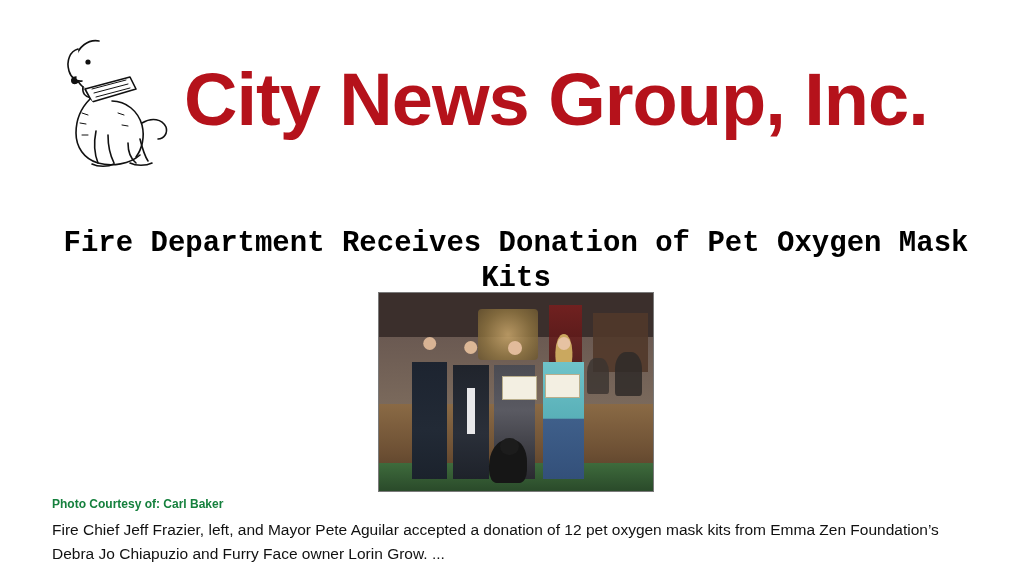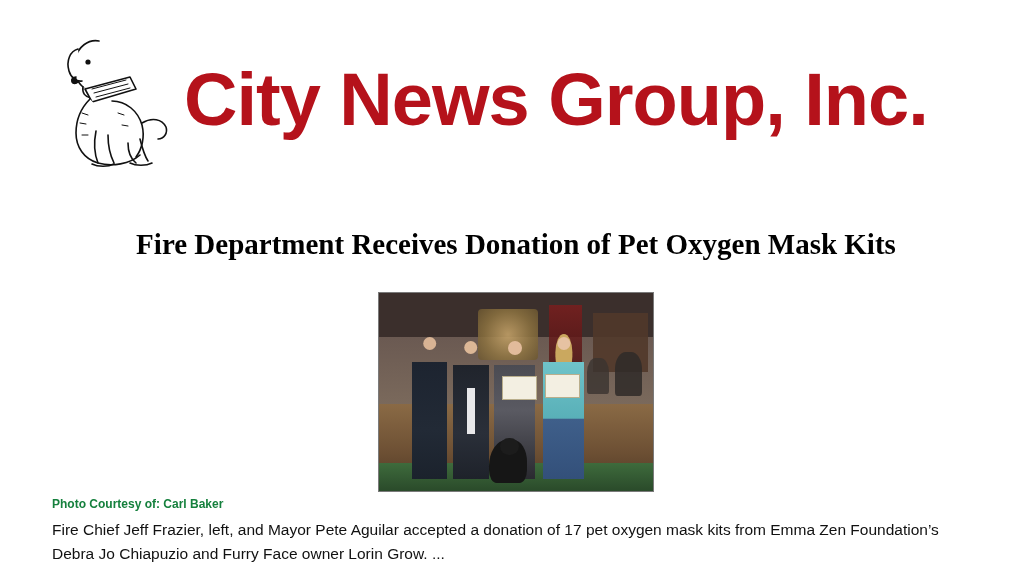--- a/index.html
+++ b/index.html
@@ -51,21 +51,21 @@
     white-space: nowrap;
   }
 
   
   .headline {
     position: absolute;
     left: 52px;
     top: 208px;
     width: 928px;
     text-align: center;
-    font-family: Liberation Serif, serif;
+    font-family: Liberation Mono, monospace;
     font-weight: bold;
     font-size: 29px;
     line-height: 1.2;
     color: #000000;
   }
 
   
   .photo-wrap {
     position: absolute;
     left: 378px;
@@ -284,15 +284,15 @@
         <div class="body"></div>
       </div>
       <div class="cert cert1"></div>
       <div class="cert cert2"></div>
       <div class="dog"></div>
       <div class="dog-head"></div>
     </div>
   </div>
 
   <div class="credit">Photo Courtesy of: Carl Baker</div>
-  <div class="caption">Fire Chief Jeff Frazier, left, and Mayor Pete Aguilar accepted a donation of 17 pet oxygen mask kits from Emma Zen Foundation’s Debra Jo Chiapuzio and Furry Face owner Lorin Grow. ...</div>
+  <div class="caption">Fire Chief Jeff Frazier, left, and Mayor Pete Aguilar accepted a donation of 12 pet oxygen mask kits from Emma Zen Foundation’s Debra Jo Chiapuzio and Furry Face owner Lorin Grow. ...</div>
 
 </div>
 
 </body></html>

